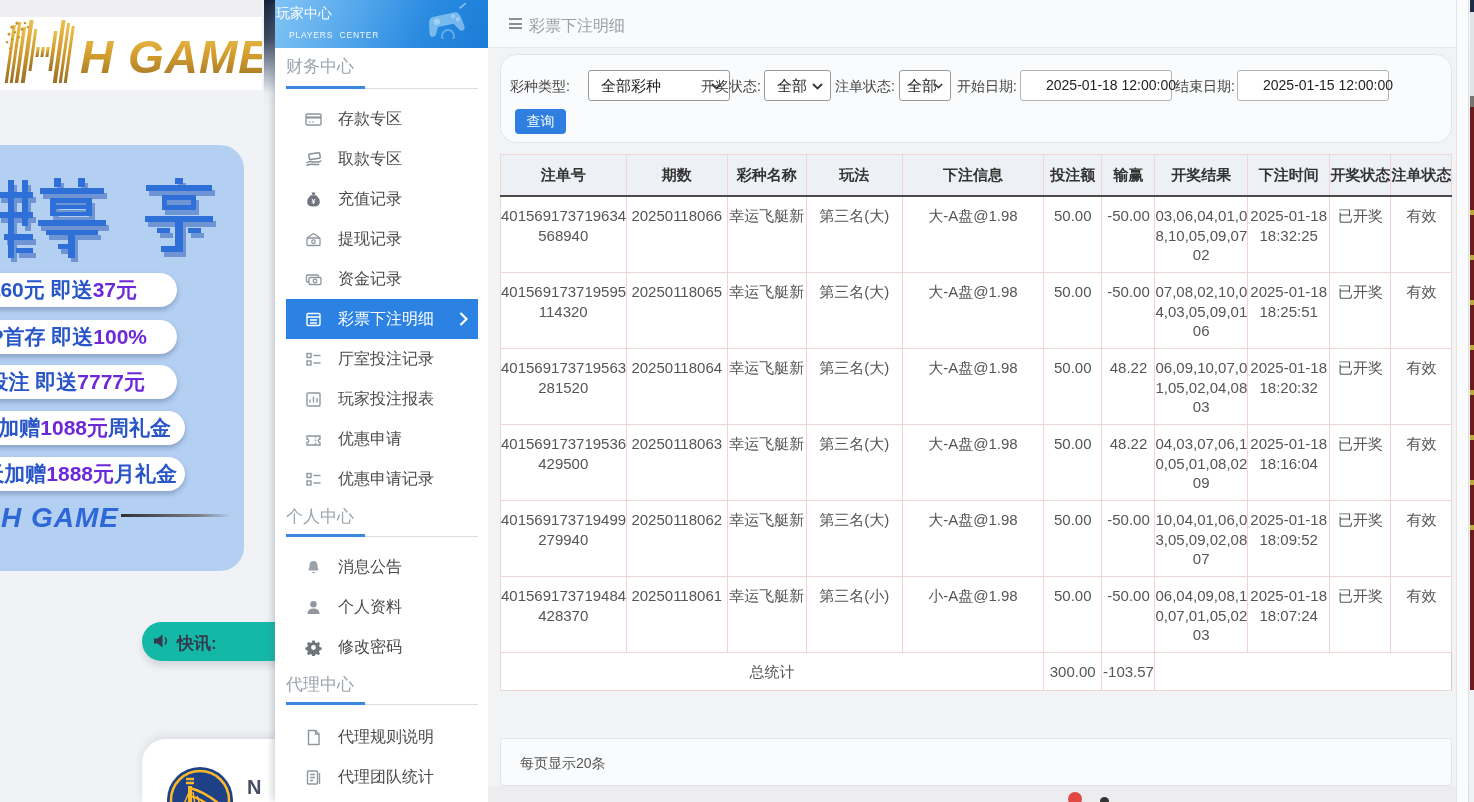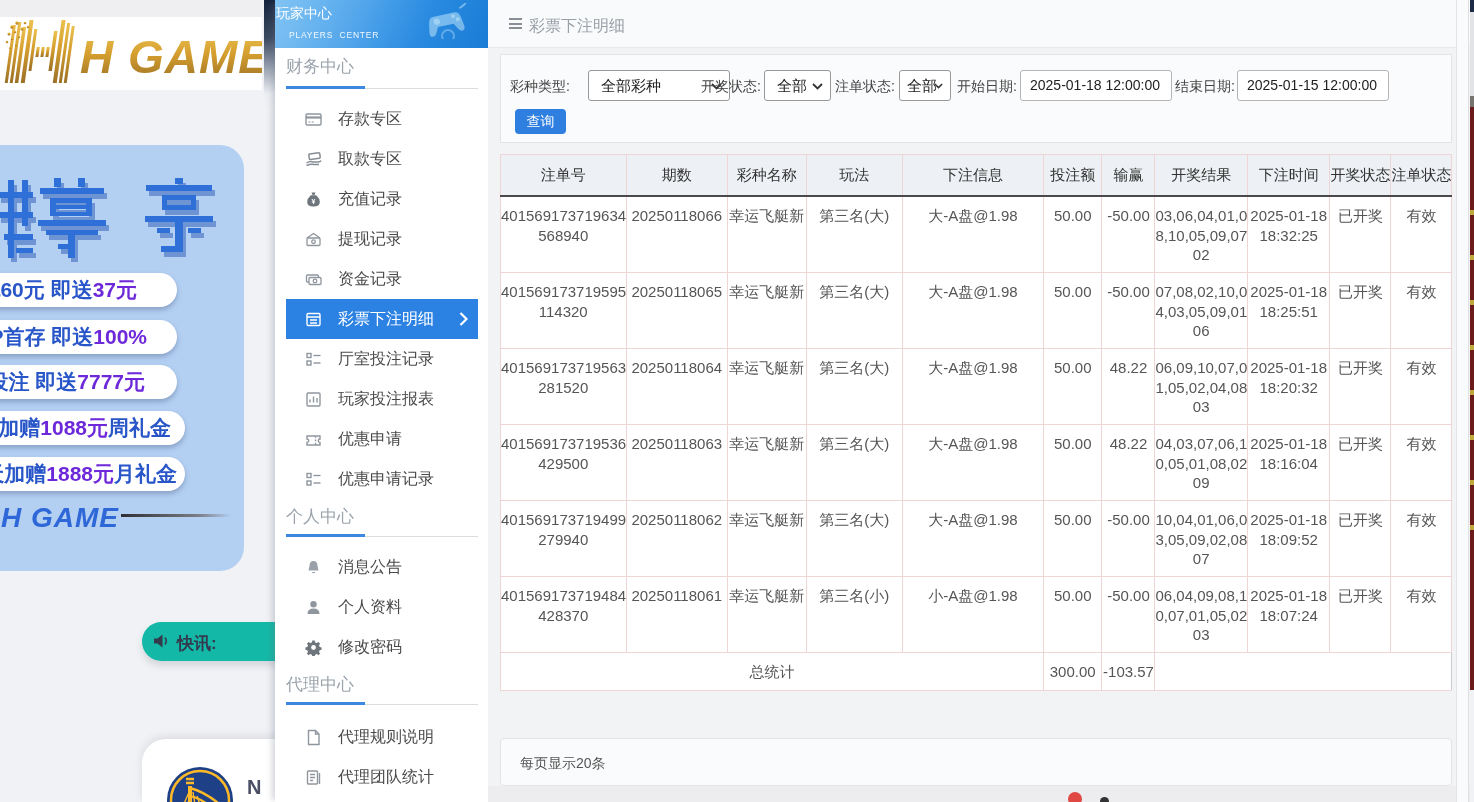--- a/index.html
+++ b/index.html
@@ -43,34 +43,34 @@
 .mi.sel{background:#2b82e3;color:#fff}
 .mi.sel .ar{position:absolute;right:8px;top:11px;color:#fff;font-size:15px}
 
 #main{left:488px;top:0;width:986px;height:802px;background:#f2f3f5}
 #topbar{position:absolute;left:0;top:0;width:986px;height:48px;background:#f9fafb;
   border-bottom:1px solid #e8e9eb;box-sizing:border-box}
 #topbar .ham{position:absolute;left:21px;top:18px;width:13px;height:11px}
 #topbar .ham i{display:block;height:2px;background:#8a8f95;margin-bottom:2.5px}
 #topbar .ttl{position:absolute;left:41px;top:16px;font-size:16px;color:#9aa0a8}
 #filter{position:absolute;left:12px;top:54px;width:952px;height:89px;background:#fafbfc;
-  border:1px solid #e3e4e6;border-radius:0;box-sizing:border-box}
+  border:1px solid #e3e4e6;border-radius:16px;box-sizing:border-box}
 .flabel{position:absolute;top:23px;font-size:14px;color:#444}
 .fsel{position:absolute;top:15px;height:31px;background:#fff;border:1px solid #999;
   border-radius:3px;box-sizing:border-box;font-size:15px;color:#222;line-height:29px;padding-left:12px}
 .fsel svg{position:absolute;right:7px;top:12px}
 .finp{position:absolute;top:15px;height:31px;background:#fff;border:1px solid #b5b5b5;
-  border-radius:3px;box-sizing:border-box;font-size:14px;color:#222;line-height:29px;padding-left:9px;white-space:nowrap}
+  border-radius:3px;box-sizing:border-box;font-size:14px;color:#222;line-height:29px;padding-left:25px;white-space:nowrap}
 #qbtn{position:absolute;left:14px;top:54px;width:51px;height:25px;background:#2e7fe0;
   border-radius:4px;color:#fff;font-size:14px;text-align:center;line-height:25px}
 
 #tbl{position:absolute;left:12px;top:154px;width:952px;border-collapse:collapse;table-layout:fixed;
   background:#fff;font-size:15px}
 #tbl th,#tbl td{border:1px solid #f0d5d5;text-align:center;padding:0;overflow:hidden}
-#tbl th{background:#edf0f4;color:#333;font-size:15px;height:40px;font-weight:normal;
+#tbl th{background:#edf0f4;color:#333;font-size:15px;height:40px;font-weight:bold;
   border-bottom:2px solid #4a4a4a}
 #tbl td{color:#555;vertical-align:top;padding-top:9px;line-height:19.5px;height:66px}
 #tbl tr.st td{vertical-align:middle;padding:0;height:37px;line-height:37px}
 #tbl{border:1px solid #ccc}
 
 #pager{position:absolute;left:12px;top:738px;width:952px;height:48px;background:#fafbfc;
   border:1px solid #e3e4e6;border-radius:4px;box-sizing:border-box;font-size:14px;color:#555}
 #pager .lft{position:absolute;left:19px;top:16px}
 #pager .rgt{position:absolute;right:19px;top:16px;white-space:nowrap}
 #pager .lk{color:#4272d8;text-decoration:none}

